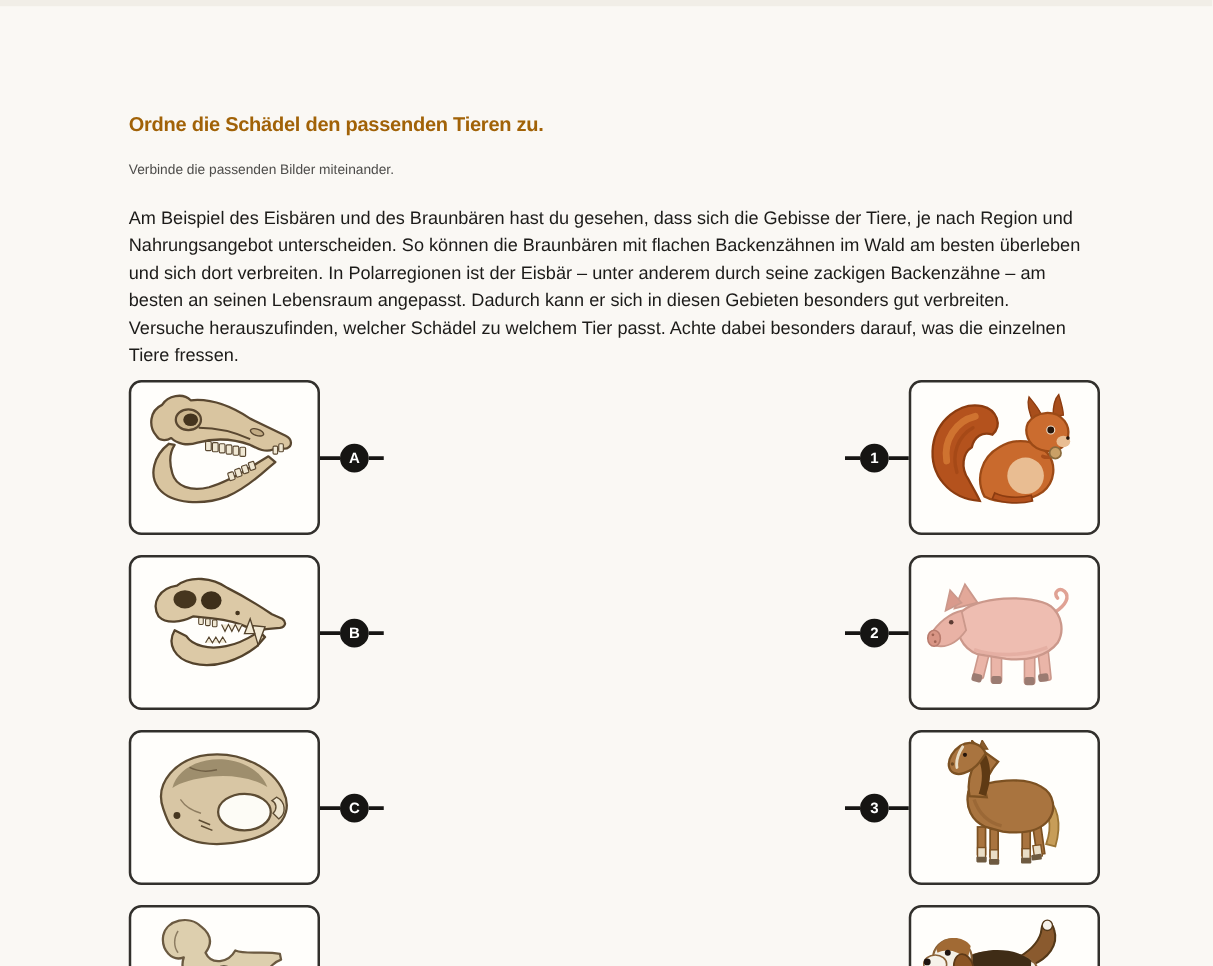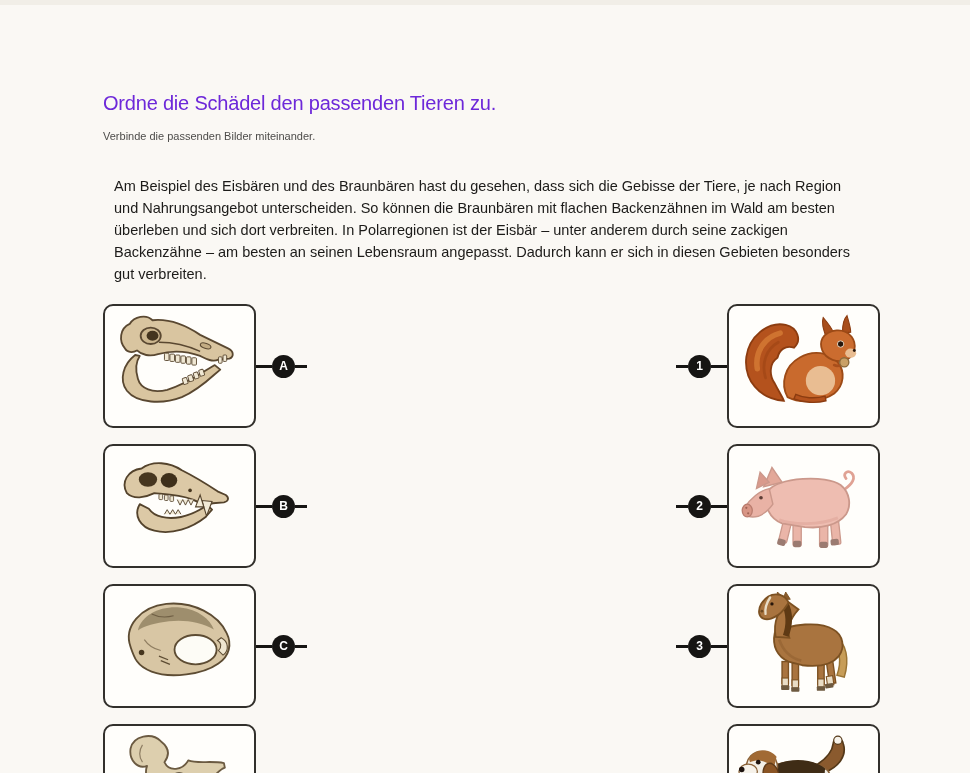--- a/index.html
+++ b/index.html
@@ -6,32 +6,32 @@
   body {
     width: 970px; height: 773px; overflow: hidden; position: relative;
     background: #faf8f4;
     font-family: "Liberation Sans", sans-serif;
     color: #1c1b19;
   }
   .topstrip { position: absolute; top: 0; left: 0; right: 0; height: 5px; background: #f1eee7; }
   .content { position: absolute; left: 103px; top: 0; width: 777px; }
   .title {
     position: absolute; top: 92px; left: 0; margin: 0;
-    font-size: 20px; font-weight: 400; color: #6d28d9; letter-spacing: -0.2px;
+    font-size: 16px; font-weight: 700; color: #a16207; letter-spacing: -0.2px;
     white-space: nowrap;
   }
   .subtitle {
     position: absolute; top: 130px; left: 0; margin: 0;
     font-size: 11px; font-weight: 400; color: #4d4c4a;
   }
   .intro {
     position: absolute; top: 164px; left: 0; width: 770px;
     font-size: 14.5px; line-height: 22px; color: #1c1b19;
   }
-  .intro p { margin: 11px; }
+  .intro p { margin: 0; }
   .matching { position: absolute; top: 304px; left: 0; width: 777px; }
   .match-row {
     display: flex; justify-content: space-between; align-items: center;
     height: 124px; margin-bottom: 16px;
   }
   .group { display: flex; align-items: center; }
   .card {
     width: 153px; height: 124px; box-sizing: border-box; flex: 0 0 auto;
     border: 2.5px solid #32302c; border-radius: 10px; background: #fffefb;
     display: flex; align-items: center; justify-content: center;
@@ -51,20 +51,21 @@
 
 <div class="topstrip"></div>
 
 <div class="content">
 
   <h1 class="title">Ordne die Schädel den passenden Tieren zu.</h1>
   <p class="subtitle">Verbinde die passenden Bilder miteinander.</p>
 
   <div class="intro">
     <p>Am Beispiel des Eisbären und des Braunbären hast du gesehen, dass sich die Gebisse der Tiere, je nach Region und Nahrungsangebot unterscheiden. So können die Braunbären mit flachen Backenzähnen im Wald am besten überleben und sich dort verbreiten. In Polarregionen ist der Eisbär – unter anderem durch seine zackigen Backenzähne – am besten an seinen Lebensraum angepasst. Dadurch kann er sich in diesen Gebieten besonders gut verbreiten.</p>
+    <p>Versuche herauszufinden, welcher Schädel zu welchem Tier passt. Achte dabei besonders darauf, was die einzelnen Tiere fressen.</p>
   </div>
 
   <div class="matching">
 
     <div class="match-row">
       <div class="group">
         <div class="card">
           <svg width="140" height="108" viewBox="0 0 150 118">
             <g stroke="#5a4831" stroke-width="2" stroke-linejoin="round">
               <path d="M26,47 C13,57 8,74 17,86 C28,100 56,101 77,93 C91,87 103,77 113,68 L119,63 L113,58 L103,64 C89,73 75,81 61,85 C45,89 32,84 29,73 C26,63 27,54 31,48 Z" fill="#d9c5a0"></path>

